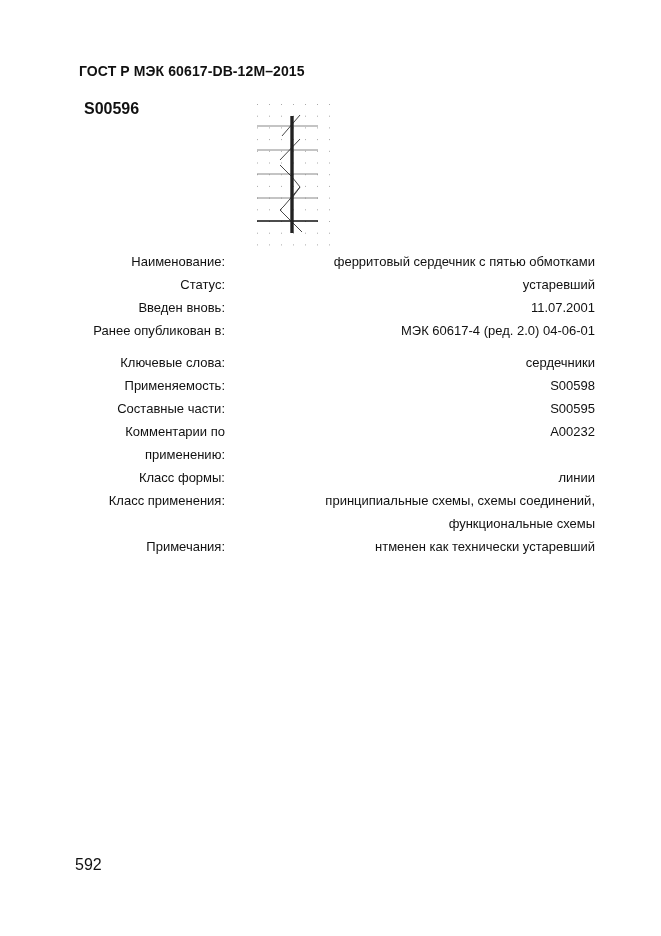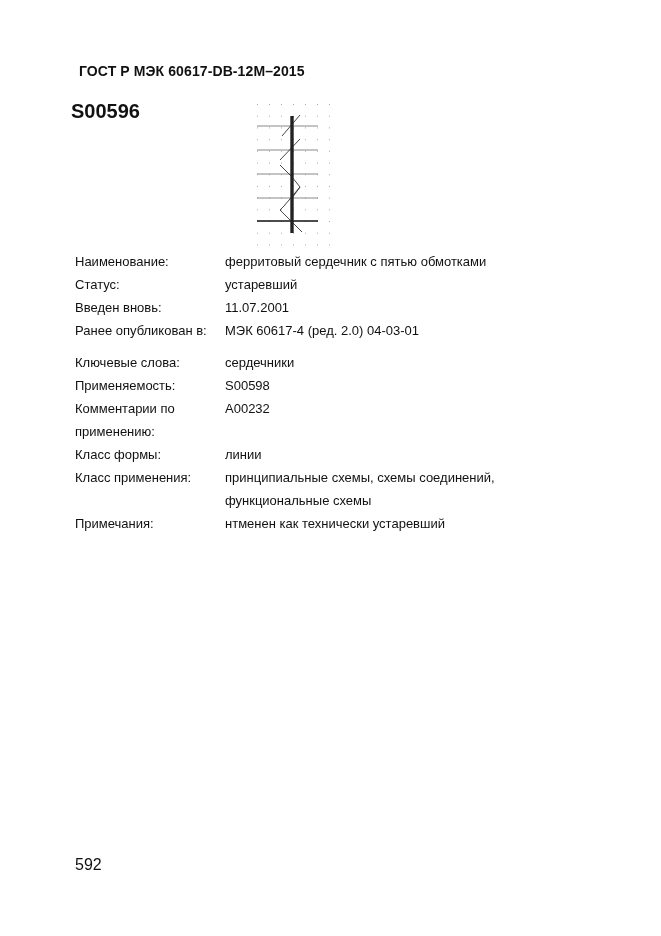--- a/index.html
+++ b/index.html
@@ -18,41 +18,42 @@
     .doc-header {
       position: absolute;
       left: 79px;
       top: 63px;
       font-size: 14px;
       font-weight: bold;
       letter-spacing: 0.1px;
     }
     .symbol-id {
       position: absolute;
-      left: 71px;
+      left: 84px;
       top: 100px;
-      font-size: 20px;
+      font-size: 16px;
       font-weight: bold;
     }
     .symbol-figure {
       position: absolute;
       left: 250px;
       top: 98px;
       width: 85px;
       height: 150px;
     }
     .symbol-figure svg {
       display: block;
     }
     .fields {
       position: absolute;
       left: 75px;
       top: 250px;
       width: 520px;
       font-size: 13px;
+      text-align: right;
     }
     .field-row {
       display: flex;
       line-height: 23px;
     }
     .field-label {
       width: 150px;
       flex: 0 0 150px;
     }
     .field-value {
@@ -199,34 +200,38 @@
   <div class="field-row">
     <span class="field-label">Статус:</span>
     <span class="field-value">устаревший</span>
   </div>
   <div class="field-row">
     <span class="field-label">Введен вновь:</span>
     <span class="field-value">11.07.2001</span>
   </div>
   <div class="field-row">
     <span class="field-label">Ранее опубликован в:</span>
-    <span class="field-value">МЭК 60617-4 (ред. 2.0) 04-03-01</span>
+    <span class="field-value">МЭК 60617-4 (ред. 2.0) 04-06-01</span>
   </div>
 
   <div class="group-gap"></div>
 
   <div class="field-row">
     <span class="field-label">Ключевые слова:</span>
     <span class="field-value">сердечники</span>
   </div>
   <div class="field-row">
     <span class="field-label">Применяемость:</span>
     <span class="field-value">S00598</span>
   </div>
   <div class="field-row">
+    <span class="field-label">Составные части:</span>
+    <span class="field-value">S00595</span>
+  </div>
+  <div class="field-row">
     <span class="field-label">Комментарии по</span>
     <span class="field-value">A00232</span>
   </div>
   <div class="field-row">
     <span class="field-label">применению:</span>
     <span class="field-value"></span>
   </div>
   <div class="field-row">
     <span class="field-label">Класс формы:</span>
     <span class="field-value">линии</span>

